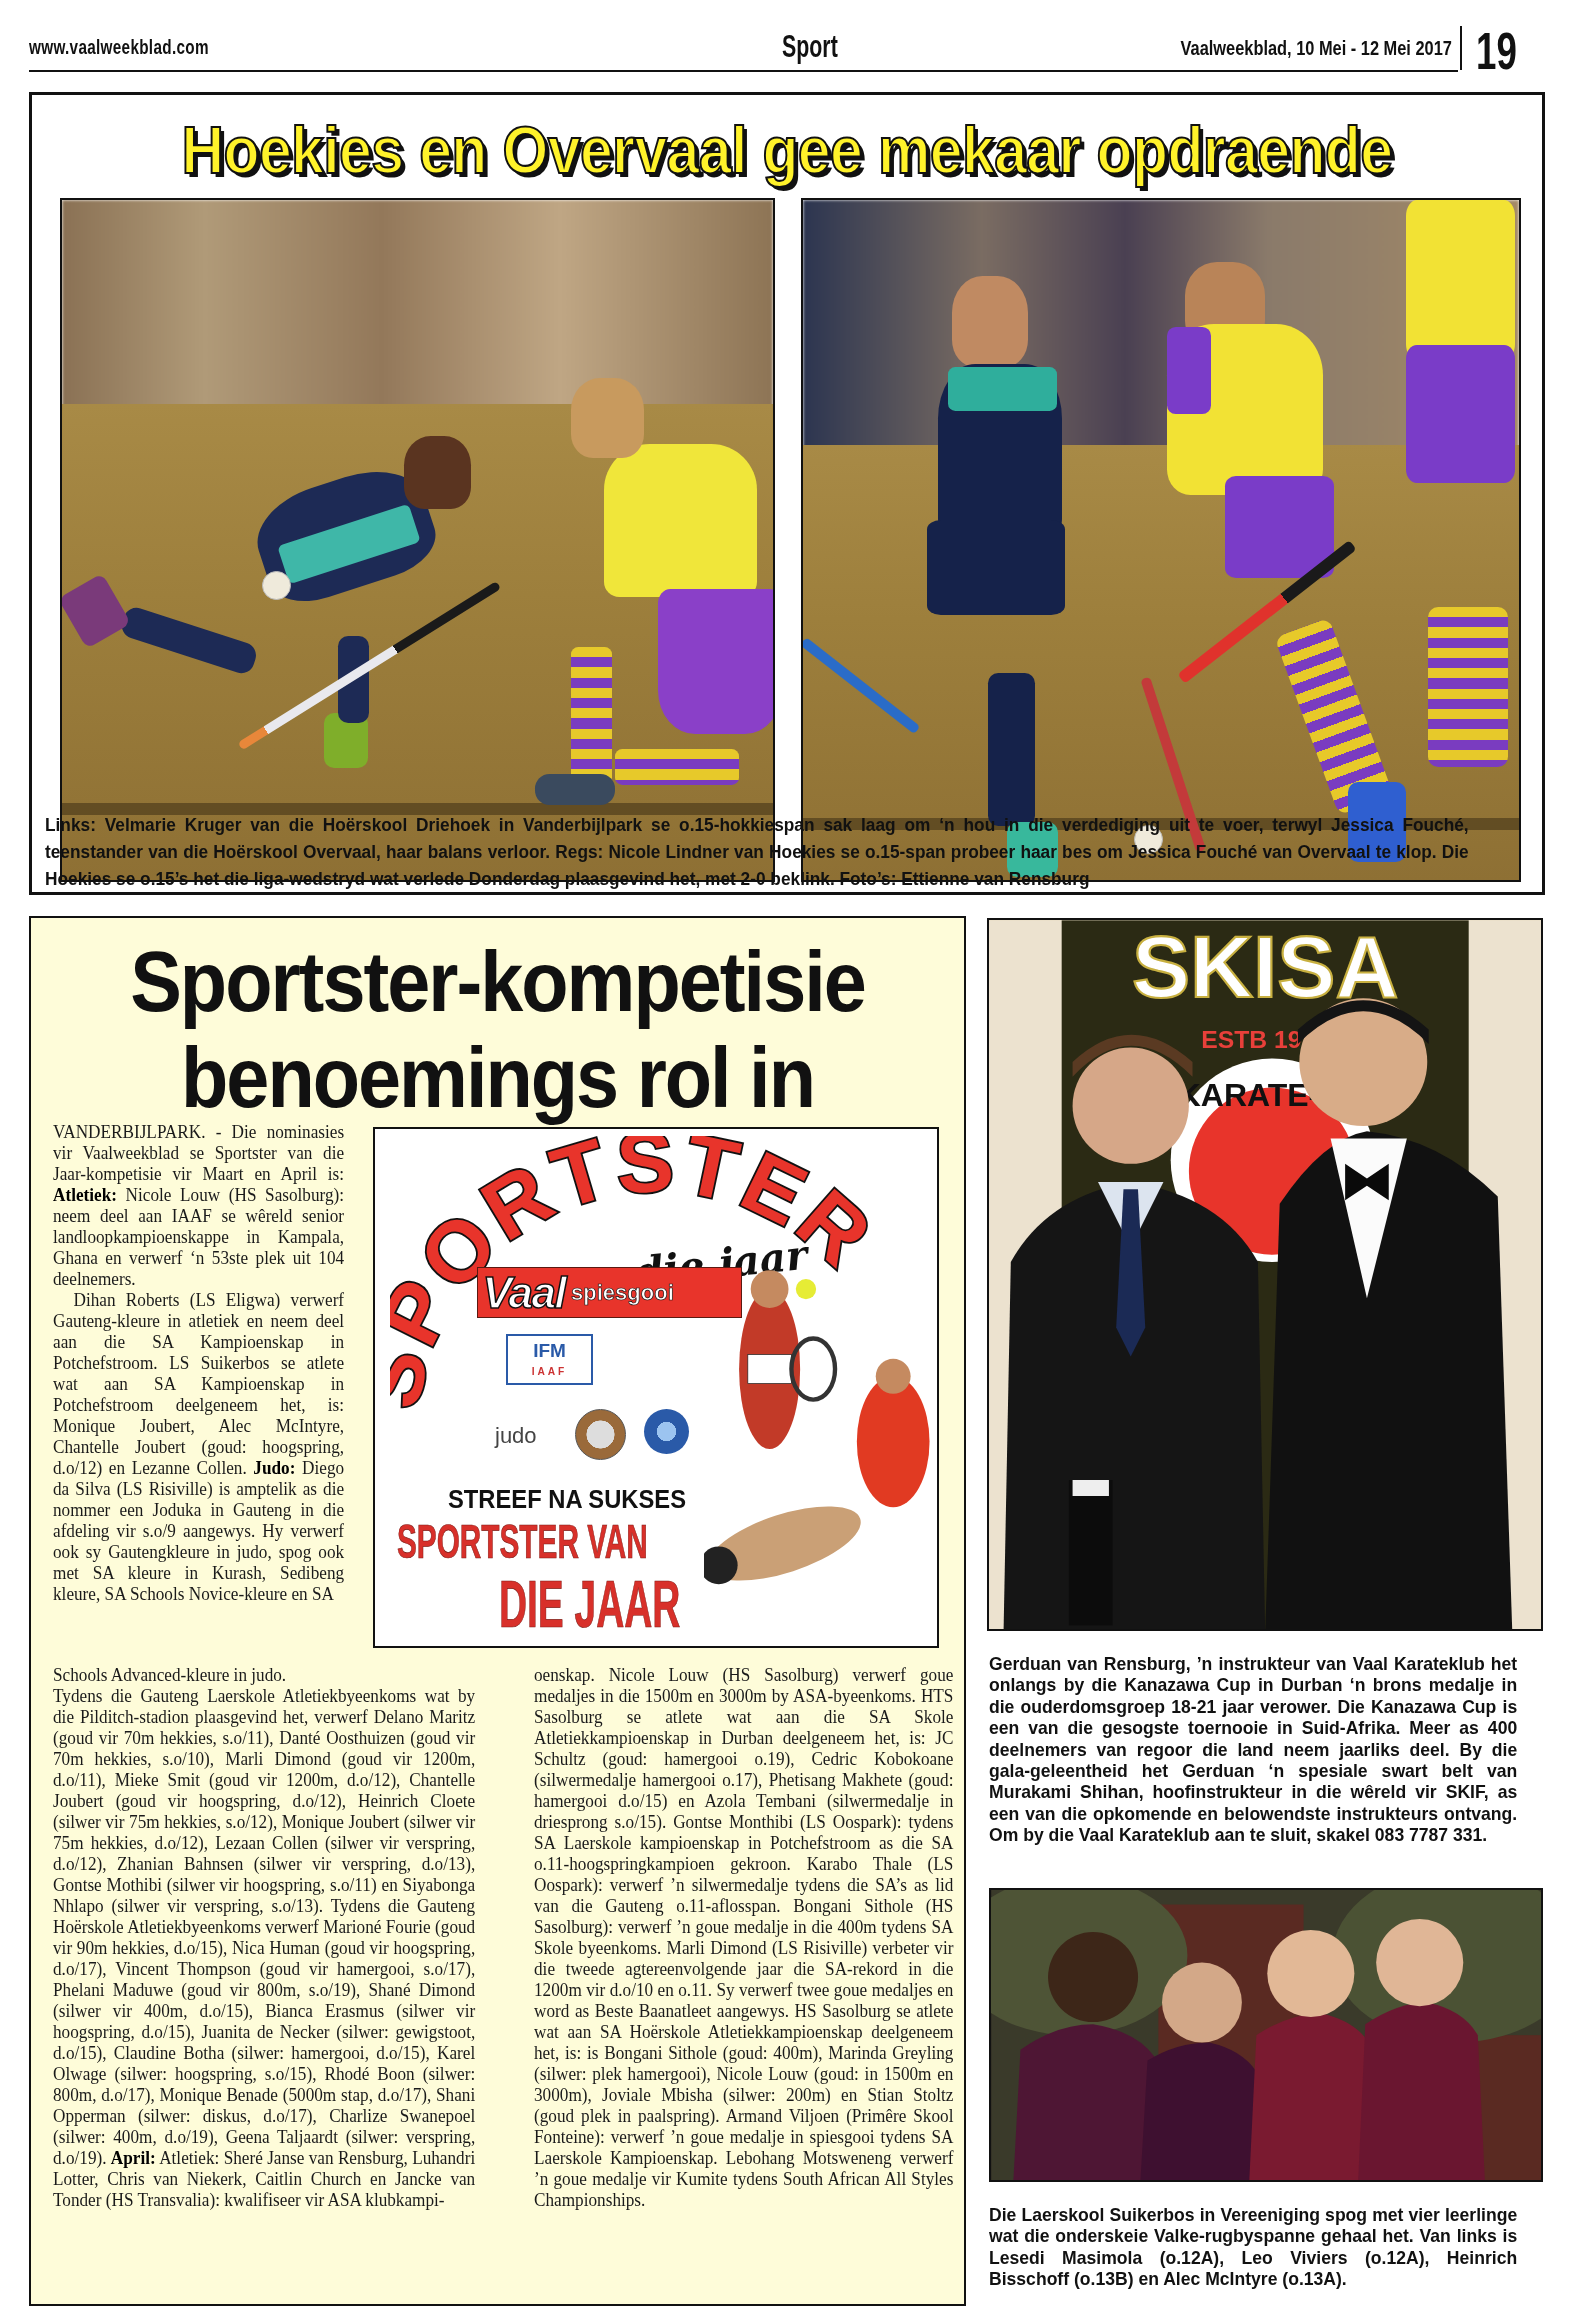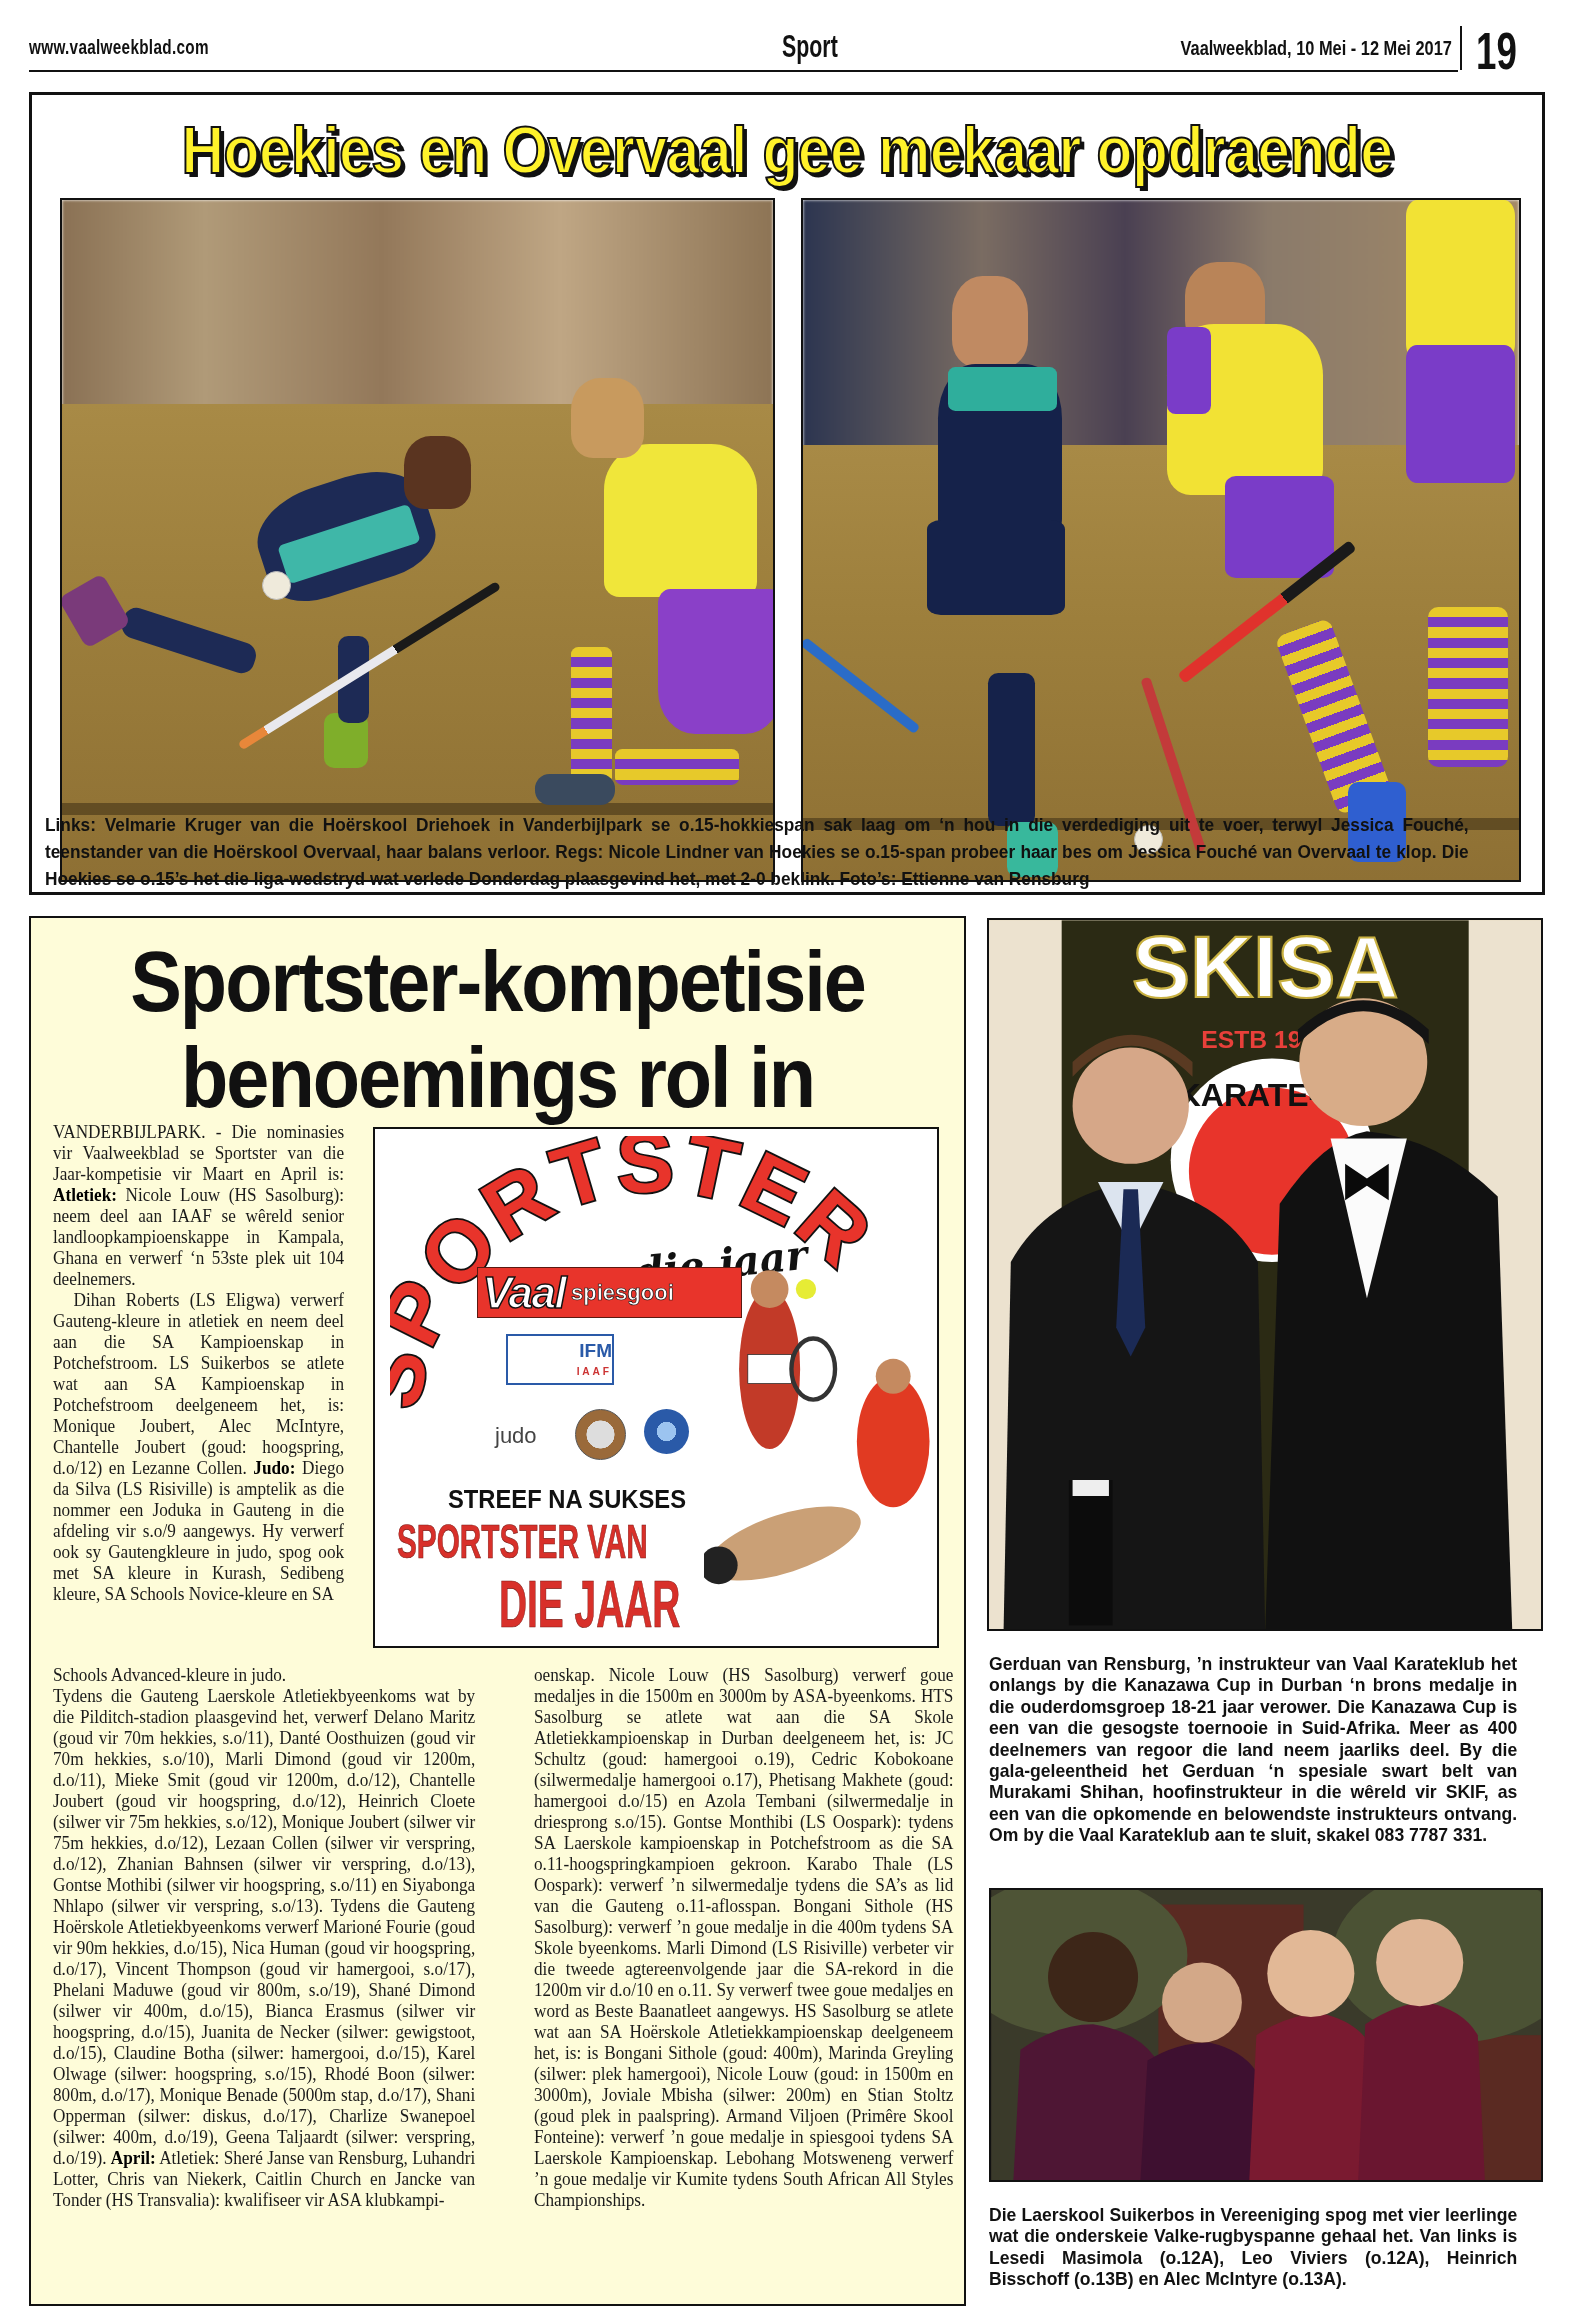--- a/index.html
+++ b/index.html
@@ -41,21 +41,21 @@
   .col-a2 { left: 22px; top: 747px; width: 454px; }
   .col-b { left: 503px; top: 747px; width: 451px; }
   .body-text b { font-weight: bold; color: #000; }
   .para-indent { text-indent: 22px; display: block; }
 
   .sportster-ad { position: absolute; left: 342px; top: 209px; width: 566px; height: 521px; border: 2.9px solid #111; background: #fff; overflow: hidden; }
   .ad-arc { position: absolute; left: 14.5px; top: 7.3px; width: 523px; height: 320px; }
   .ad-vaal { position: absolute; left: 102px; top: 138px; width: 265px; height: 51px; background: #e8342b; border: 1.5px solid #5a1a12; display: flex; align-items: center; padding-left: 4.4px; }
   .ad-vaal-a { font-weight: bold; font-style: italic; font-size: 44px; color: #fff; -webkit-text-stroke: 1.5px #111; letter-spacing: -1.5px; }
   .ad-vaal-b { font-weight: bold; font-size: 22px; color: #fff; margin-left: 5.8px; -webkit-text-stroke: 0.7px #111; }
-  .ad-ifm { position: absolute; left: 131px; top: 205px; width: 108px; height: 51px; border: 2.2px solid #2a5aa8; color: #2a5aa8; font-weight: bold; font-size: 19px; text-align: right; line-height: 29px; }
+  .ad-ifm { position: absolute; left: 131px; top: 205px; width: 87px; height: 51px; border: 2.2px solid #2a5aa8; color: #2a5aa8; font-weight: bold; font-size: 19px; text-align: center; line-height: 29px; }
   .ad-ifm small { display: block; font-size: 10.2px; color: #c33; line-height: 13px; letter-spacing: 2.9px; }
   .ad-logo { position: absolute; border-radius: 50%; }
   .ad-park { position: absolute; left: 120px; top: 294px; font-size: 22px; color: #444; }
   .ad-streef { position: absolute; left: 73px; top: 356px; font-weight: bold; font-size: 25px; transform: scaleX(0.95); transform-origin: left; }
   .ad-sportster { position: absolute; left: 22px; top: 385px; font-weight: bold; font-size: 48px; color: #d8302a; transform: scaleX(0.62); transform-origin: left; white-space: nowrap; -webkit-text-stroke: 0.7px #7a1a14; }
   .ad-diejaar { position: absolute; left: 124px; top: 436px; font-weight: bold; font-size: 67px; color: #d8302a; transform: scaleX(0.58); transform-origin: left; white-space: nowrap; -webkit-text-stroke: 0.7px #7a1a14; }
   .ad-athletes { position: absolute; right: 0; top: 131px; width: 233px; height: 378px; }
 
   
   .photo-karate { position: absolute; left: 987px; top: 918px; width: 556px; height: 713px; border: 2.2px solid #111; overflow: hidden; background: #e9dcc4; }

